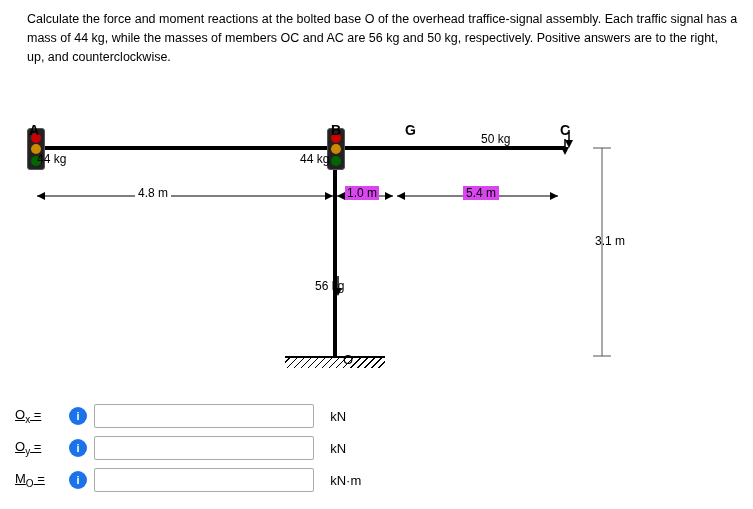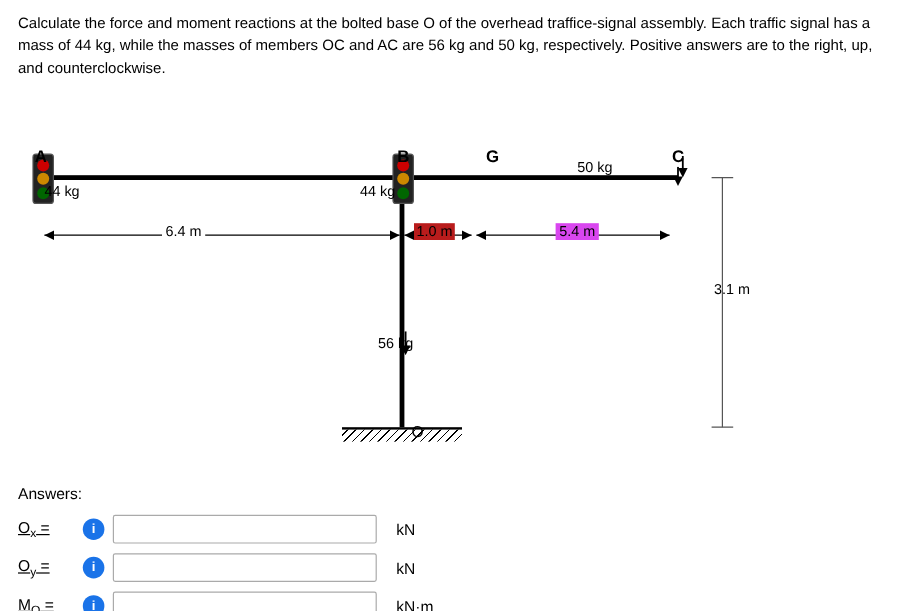--- a/index.html
+++ b/index.html
@@ -10,20 +10,21 @@
       color: #000;
       width: 753px;
       min-height: 509px;
       padding: 10px 15px;
     }
 
     .problem-text {
       font-size: 12.5px;
       line-height: 1.5;
       margin-bottom: 18px;
+      margin-left: 12px;
     }
 
     .diagram-area {
       position: relative;
       width: 700px;
       height: 300px;
       margin-bottom: 20px;
     }
 
     
@@ -252,28 +253,28 @@
     <polygon points="7,20 3,12 11,12" fill="#000"></polygon>
   </svg>
 
   <div class="ground"></div>
 
   <svg style="position:absolute;top:102px;left:20px;" width="300" height="20">
     <line x1="2" y1="10" x2="298" y2="10" stroke="#000" stroke-width="1"></line>
     <polygon points="2,10 10,6 10,14" fill="#000"></polygon>
     <polygon points="298,10 290,6 290,14" fill="#000"></polygon>
   </svg>
-  <span style="position:absolute;top:102px;left:120px;font-size:12px;background:#fff;padding:0 3px;">6.4 m</span>
+  <span style="position:absolute;top:102px;left:120px;font-size:12px;background:#fff;padding:0 3px;">4.8 m</span>
 
   <svg style="position:absolute;top:102px;left:320px;" width="60" height="20">
     <line x1="2" y1="10" x2="58" y2="10" stroke="#000" stroke-width="1"></line>
     <polygon points="2,10 10,6 10,14" fill="#000"></polygon>
     <polygon points="58,10 50,6 50,14" fill="#000"></polygon>
   </svg>
-  <span style="position:absolute;top:102px;left:330px;font-size:12px;background:#b91c1c;padding:0 2px;">1.0 m</span>
+  <span style="position:absolute;top:102px;left:330px;font-size:12px;background:#d946ef;padding:0 2px;">1.0 m</span>
 
   <svg style="position:absolute;top:102px;left:380px;" width="165" height="20">
     <line x1="2" y1="10" x2="163" y2="10" stroke="#000" stroke-width="1"></line>
     <polygon points="2,10 10,6 10,14" fill="#000"></polygon>
     <polygon points="163,10 155,6 155,14" fill="#000"></polygon>
   </svg>
   <span style="position:absolute;top:102px;left:448px;font-size:12px;background:#d946ef;padding:0 3px;">5.4 m</span>
 
   <svg style="position:absolute;top:62px;left:572px;" width="30" height="212">
     <line x1="15" y1="2" x2="15" y2="210" stroke="#555" stroke-width="1"></line>
@@ -283,21 +284,20 @@
   <span style="position:absolute;top:150px;left:580px;font-size:12px;">3.1 m</span>
 
   <svg style="position:absolute;top:55px;left:540px;" width="20" height="20">
     <line x1="10" y1="0" x2="10" y2="14" stroke="#000" stroke-width="1.5"></line>
     <polygon points="10,16 6,8 14,8" fill="#000"></polygon>
   </svg>
 
 </div>
 
 <div class="answers-section">
-  <p class="answers-title">Answers:</p>
 
   <div class="answer-row">
     <span class="answer-label">
       O<sub>x</sub> =
     </span>
     <span class="info-icon">i</span>
     &nbsp;&nbsp;
     <input class="answer-input" type="text" value="" style="">
     <span class="answer-unit">kN</span>
   </div>

